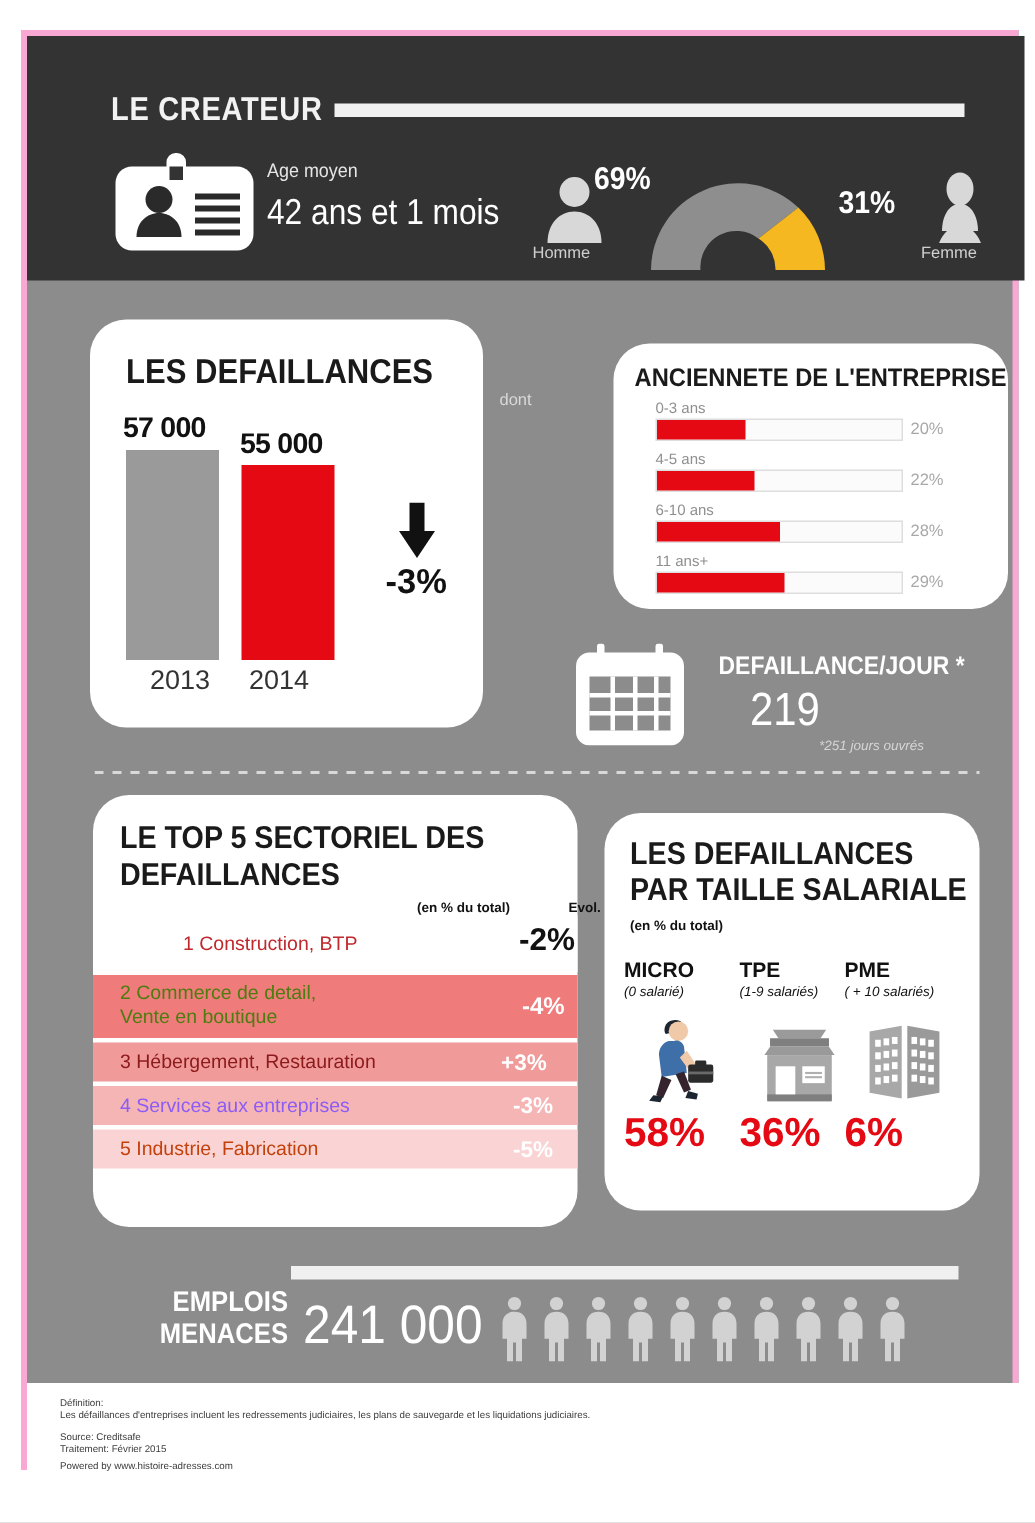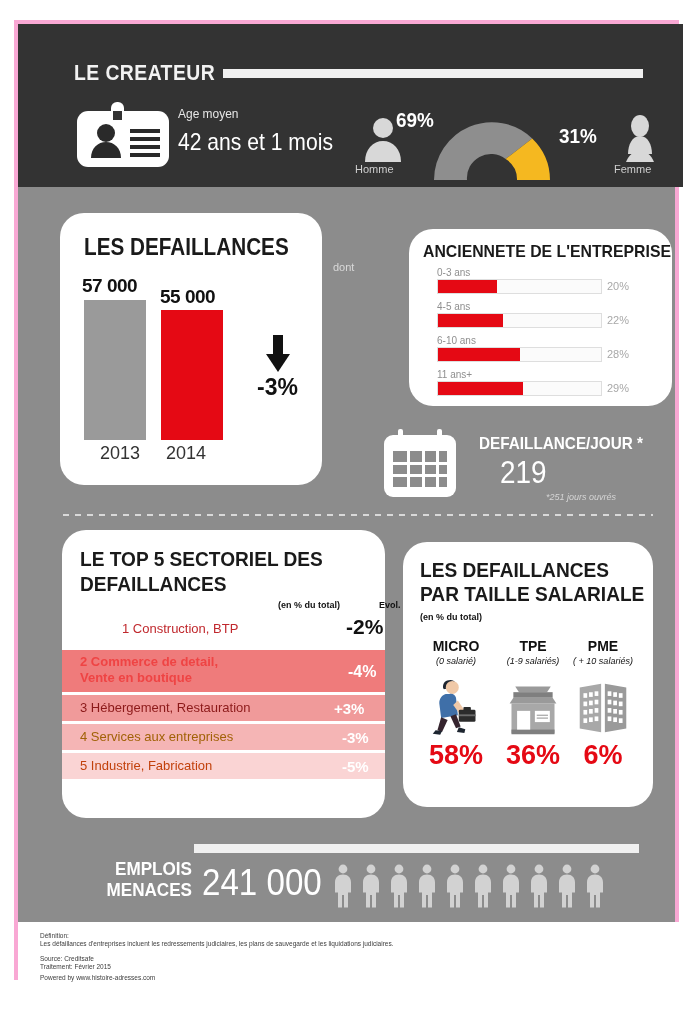--- a/index.html
+++ b/index.html
@@ -185,21 +185,21 @@
   
   #card-taille { left:385px; top:518px; width:250px; height:265px; }
   #card-taille .card-title {
     position:absolute; left:17px; top:16px; font-size:21px; line-height:24px;
     transform:scaleX(0.91); white-space:nowrap;
   }
   .ts-sub {
     position:absolute; left:17px; top:70px; color:#111; font-size:9px;
     font-weight:bold; font-family:"Liberation Sans Narrow","Liberation Sans",sans-serif;
   }
-  .ts-col { position:absolute; top:96px; width:80px; text-align:center; }
+  .ts-col { position:absolute; top:96px; width:80px; }
   .ts-name {
     color:#111; font-size:14px; font-weight:bold;
     font-family:"Liberation Sans Narrow","Liberation Sans",sans-serif;
   }
   .ts-range {
     color:#111; font-size:9px; margin-top:2px;
     font-family:"Liberation Sans Narrow","Liberation Sans",sans-serif;
     font-style:italic;
   }
   .ts-icon { height:64px; margin-top:6px; display:flex; align-items:flex-end; justify-content:center; }
@@ -362,32 +362,32 @@
       <circle cx="19" cy="25.5" r="2" fill="#fff"></circle>
       <circle cx="27" cy="25.5" r="2" fill="#fff"></circle>
     </svg>
 
     <div class="t5-row" style="top:80px;height:38px;background:#ffffff;"></div>
     <div class="t5-name" style="top:91px;left:60px;color:#c0282d;font-size:13px;">1 Construction, BTP</div>
     <div class="t5-pct" style="left:222px;top:85px;font-size:21px;color:#111;">26%</div>
     <div class="t5-evol" style="left:284px;top:85px;font-size:21px;color:#111;">-2%</div>
 
     <div class="t5-row" style="top:120px;height:42px;background:#ef7b7b;"></div>
-    <div class="t5-name" style="top:124px;color:#ef4444;white-space:pre-line;font-weight:bold;">2 Commerce de detail,
+    <div class="t5-name" style="top:124px;color:#4d7c0f;white-space:pre-line;">2 Commerce de detail,
  Vente en boutique</div>
     <div class="t5-pct" style="left:222px;top:133px;font-size:16px;color:#ffffff;">22%</div>
     <div class="t5-evol" style="left:286px;top:133px;font-size:16px;color:#ffffff;">-4%</div>
 
     <div class="t5-row" style="top:165px;height:26px;background:#f09a9a;"></div>
     <div class="t5-name" style="top:170px;color:#8c1a1a;">3 Hébergement, Restauration</div>
     <div class="t5-pct" style="left:210px;top:170px;font-size:15px;color:#ffffff;">13%</div>
     <div class="t5-evol" style="left:272px;top:170px;font-size:15px;color:#ffffff;">+3%</div>
 
     <div class="t5-row" style="top:194px;height:26px;background:#f5b5b5;"></div>
-    <div class="t5-name" style="top:199px;color:#a16207;">4 Services aux entreprises</div>
+    <div class="t5-name" style="top:199px;color:#8b5cf6;">4 Services aux entreprises</div>
     <div class="t5-pct" style="left:210px;top:199px;font-size:19px;color:#ffffff;">10%</div>
     <div class="t5-evol" style="left:280px;top:199px;font-size:15px;color:#ffffff;">-3%</div>
 
     <div class="t5-row" style="top:223px;height:26px;background:#fad4d4;"></div>
     <div class="t5-name" style="top:228px;color:#c2410c;">5 Industrie, Fabrication</div>
     <div class="t5-pct" style="left:214px;top:228px;font-size:15px;color:#ffffff;">7%</div>
     <div class="t5-evol" style="left:280px;top:228px;font-size:15px;color:#ffffff;">-5%</div>
   </div>
 
   <div class="card" id="card-taille">

